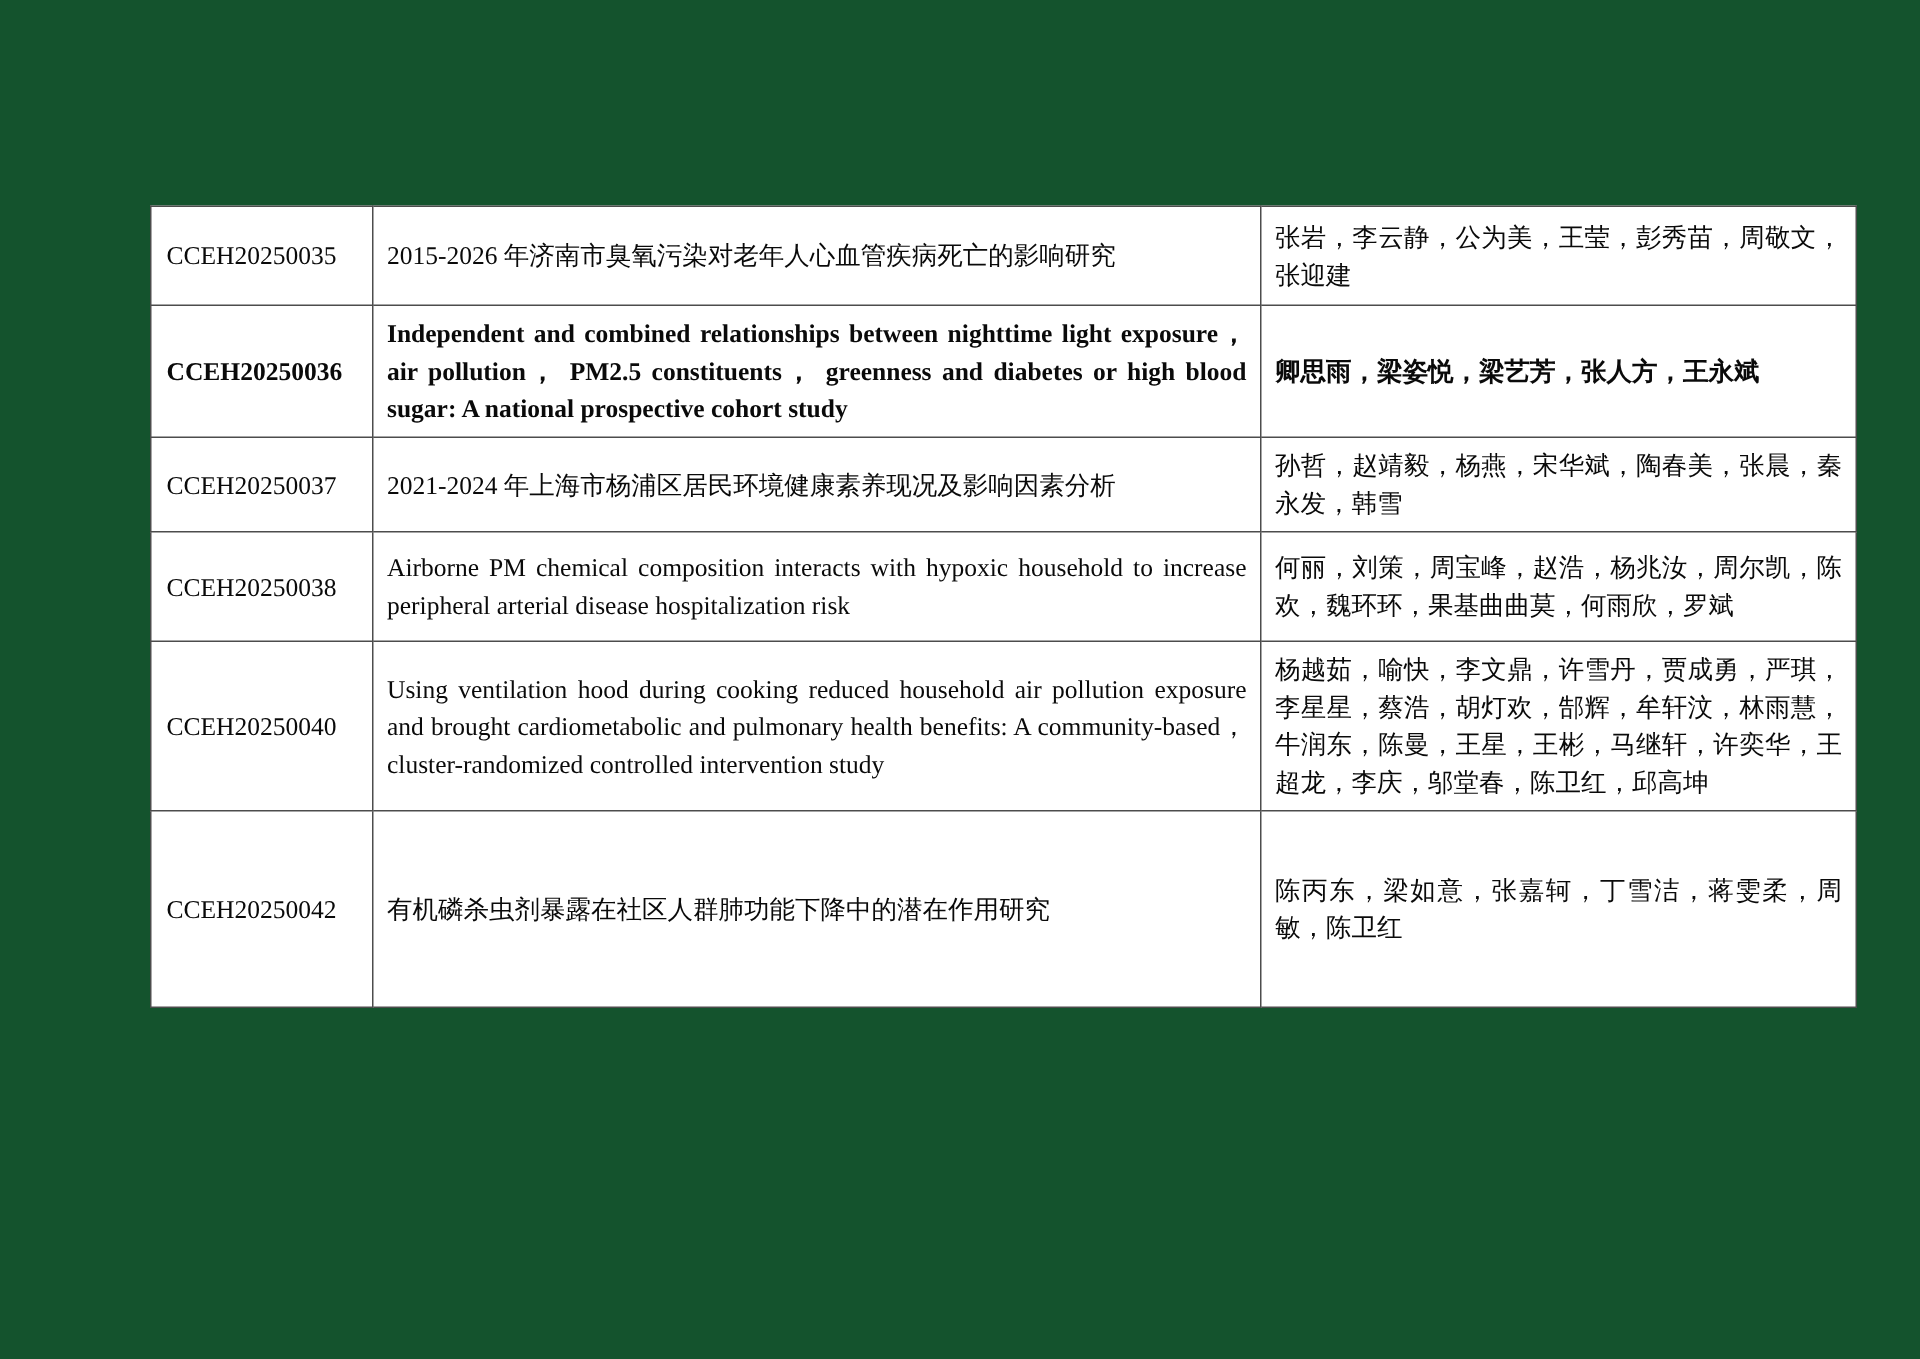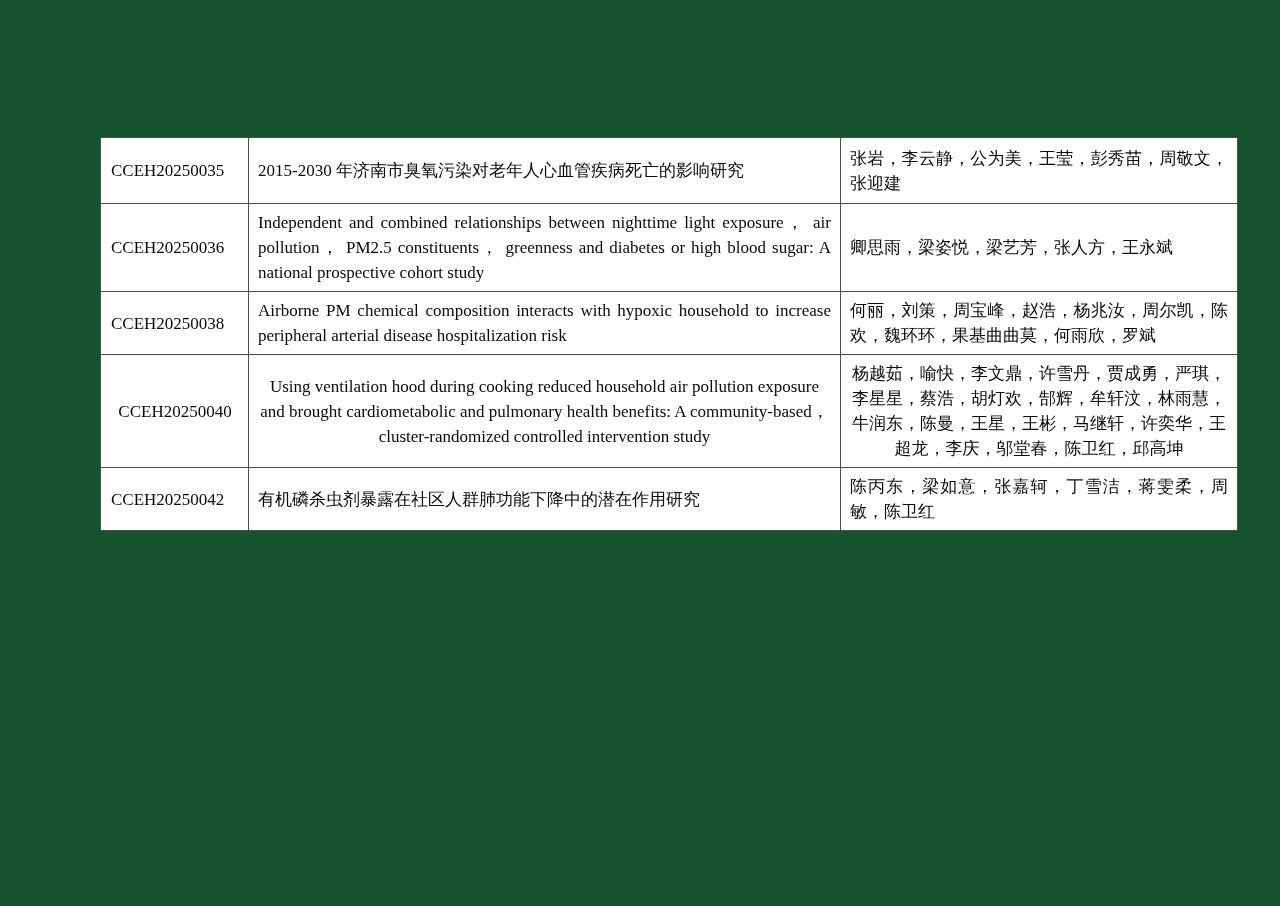--- a/index.html
+++ b/index.html
@@ -45,48 +45,53 @@
     padding-left: 10px;
   }
   td.cell-title {
     text-align: justify;
   }
   td.cell-authors {
     text-align: justify;
   }
   
   .doc-table tr:nth-child(1) td { height: 53px; }
-  .doc-table tr:nth-child(2) td { height: 60px; }
+  .doc-table tr:nth-child(2) td { height: 60px; font-weight: bold; }
   .doc-table tr:nth-child(3) td { height: 47px; }
-  .doc-table tr:nth-child(4) td { height: 60px; text-align: center; }
+  .doc-table tr:nth-child(4) td { height: 60px; }
   .doc-table tr:nth-child(5) td { height: 43px; }
   .doc-table tr:nth-child(6) td { height: 118px; }
   .doc-table tr:nth-child(7) td { height: 52px; }
   .doc-table tr:nth-child(8) td { height: 48px; text-align: center; }
 </style>
 </head>
 <body>
 
 <div class="page">
   <table class="doc-table">
     <colgroup>
       <col class="col-id">
       <col class="col-title">
       <col class="col-authors">
     </colgroup>
     <tbody>
       <tr>
         <td class="cell-id">CCEH20250035</td>
-        <td class="cell-title">2015-2030 年济南市臭氧污染对老年人心血管疾病死亡的影响研究</td>
+        <td class="cell-title">2015-2026 年济南市臭氧污染对老年人心血管疾病死亡的影响研究</td>
         <td class="cell-authors">张岩，李云静，公为美，王莹，彭秀苗，周敬文，张迎建</td>
       </tr>
       <tr>
         <td class="cell-id">CCEH20250036</td>
         <td class="cell-title">Independent and combined relationships between nighttime light exposure， air pollution， PM2.5 constituents， greenness and diabetes or high blood sugar: A national prospective cohort study</td>
         <td class="cell-authors">卿思雨，梁姿悦，梁艺芳，张人方，王永斌</td>
+      </tr>
+      <tr>
+        <td class="cell-id">CCEH20250037</td>
+        <td class="cell-title">2021-2024 年上海市杨浦区居民环境健康素养现况及影响因素分析</td>
+        <td class="cell-authors">孙哲，赵靖毅，杨燕，宋华斌，陶春美，张晨，秦永发，韩雪</td>
       </tr>
       <tr>
         <td class="cell-id">CCEH20250038</td>
         <td class="cell-title">Airborne PM chemical composition interacts with hypoxic household to increase peripheral arterial disease hospitalization risk</td>
         <td class="cell-authors">何丽，刘策，周宝峰，赵浩，杨兆汝，周尔凯，陈欢，魏环环，果基曲曲莫，何雨欣，罗斌</td>
       </tr>
       <tr>
         <td class="cell-id">CCEH20250040</td>
         <td class="cell-title">Using ventilation hood during cooking reduced household air pollution exposure and brought cardiometabolic and pulmonary health benefits: A community-based， cluster-randomized controlled intervention study</td>
         <td class="cell-authors">杨越茹，喻快，李文鼎，许雪丹，贾成勇，严琪，李星星，蔡浩，胡灯欢，郜辉，牟轩汶，林雨慧，牛润东，陈曼，王星，王彬，马继轩，许奕华，王超龙，李庆，邬堂春，陈卫红，邱高坤</td>

